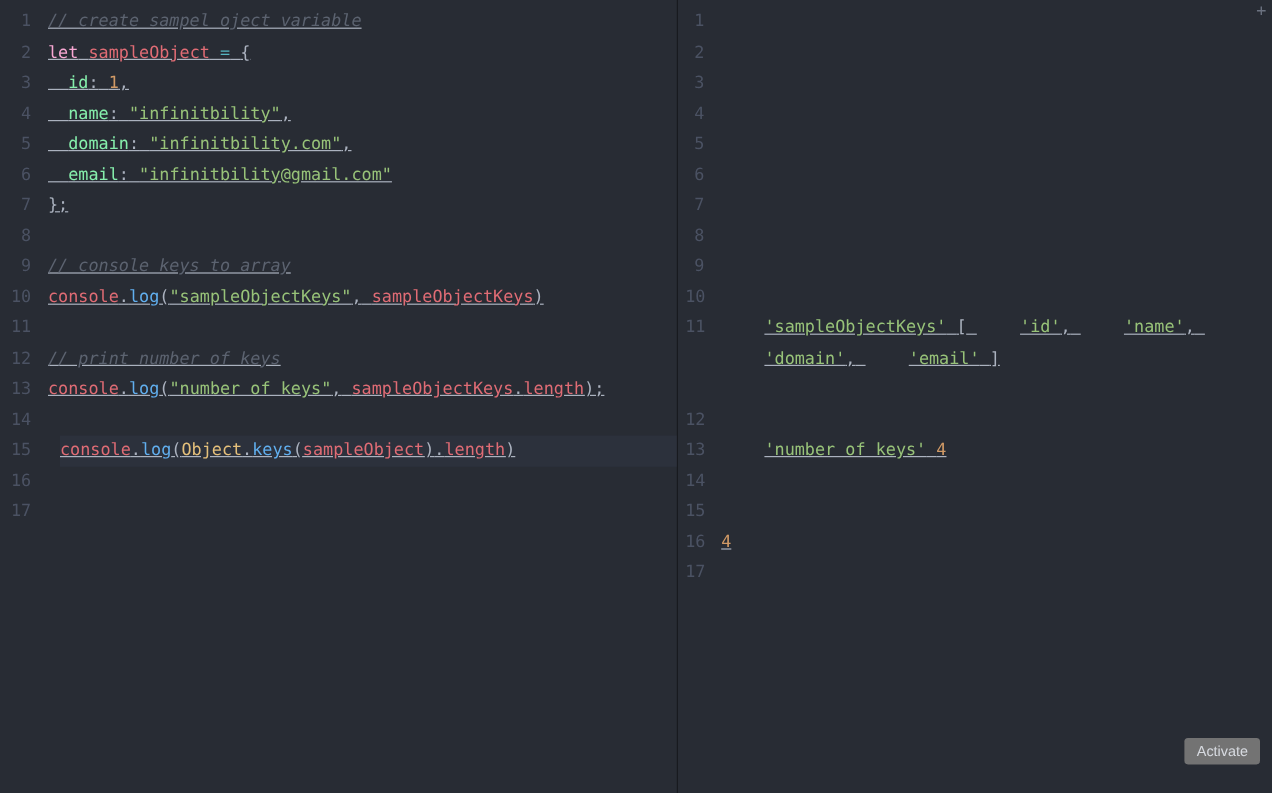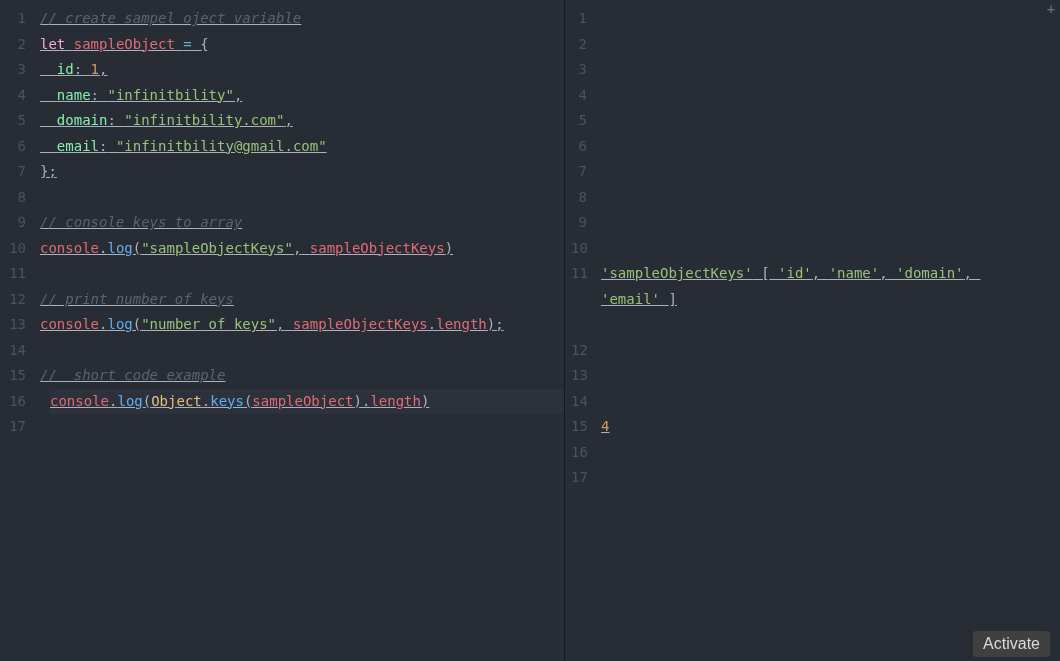--- a/index.html
+++ b/index.html
@@ -68,33 +68,33 @@
     .cm { color: #5c6370; font-style: italic; } 
     .kw { color: #f9a8d4; } 
     .id { color: #e06c75; } 
     .pr { color: #86efac; } 
     .op { color: #56b6c2; } 
     .pn { color: #abb2bf; } 
     .nu { color: #d19a66; } 
     .st { color: #98c379; } 
     .fn { color: #61afef; } 
     .cl { color: #e5c07b; } 
-    .out-str { color: #98c379; }
+    .out-str { color: #98c379; margin-left: 36px; }
     .out-num { color: #d19a66; }
     .out-pn { color: #abb2bf; }
     .activate-btn {
       position: absolute;
-      bottom: 4px;
+      bottom: 24px;
       right: 10px;
-      background: #404040;
+      background: #737373;
       color: #d7dae0;
       border-radius: 3px;
       padding: 4px 10px;
       font-family: -apple-system, BlinkMacSystemFont, 'Segoe UI', sans-serif;
-      font-size: 16px;
+      font-size: 12px;
       cursor: pointer;
     }
     .plus-icon {
       position: absolute;
       top: 2px;
       right: 2px;
       color: #6b7280;
       font-size: 14px;
       width: 14px;
       height: 14px;
@@ -143,21 +143,20 @@
         <div class="line">  <span class="pr">domain</span><span class="pn">:</span> <span class="st">"infinitbility.com"</span><span class="pn">,</span></div>
         <div class="line">  <span class="pr">email</span><span class="pn">:</span> <span class="st">"infinitbility@gmail.com"</span></div>
         <div class="line"><span class="pn">};</span></div>
         <div class="line"></div>
         <div class="line"><span class="cm">// console keys to array</span></div>
         <div class="line"><span class="id">console</span><span class="pn">.</span><span class="fn">log</span><span class="pn">(</span><span class="st">"sampleObjectKeys"</span><span class="pn">,</span> <span class="id">sampleObjectKeys</span><span class="pn">)</span></div>
         <div class="line"></div>
         <div class="line"><span class="cm">// print number of keys</span></div>
         <div class="line"><span class="id">console</span><span class="pn">.</span><span class="fn">log</span><span class="pn">(</span><span class="st">"number of keys"</span><span class="pn">,</span> <span class="id">sampleObjectKeys</span><span class="pn">.</span><span class="id">length</span><span class="pn">);</span></div>
         <div class="line"></div>
-        <div class="line"><span class="cm">//  short code example</span></div>
         <div class="line highlight-line"><span class="id">console</span><span class="pn">.</span><span class="fn">log</span><span class="pn">(</span><span class="cl">Object</span><span class="pn">.</span><span class="fn">keys</span><span class="pn">(</span><span class="id">sampleObject</span><span class="pn">)</span><span class="pn">.</span><span class="id">length</span><span class="pn">)</span></div>
       </div>
     </div>
   </div>
 
   <div class="pane pane-right">
     <div class="resize-handle">⇥</div>
     <div class="plus-icon">+</div>
     <div class="code-area">
       <div class="gutter">
@@ -187,20 +186,21 @@
           <div class="line"></div>
         <div class="line"></div>
           <div class="line"></div>
           <div class="line"></div>
           <div class="line"></div>
         <div class="line"></div>
           <div class="line"></div>
         <div class="line wrap" style="max-width:430px;"><span class="out-str">'sampleObjectKeys'</span> <span class="out-pn">[</span> <span class="out-str">'id'</span><span class="out-pn">,</span> <span class="out-str">'name'</span><span class="out-pn">,</span> <span class="out-str">'domain'</span><span class="out-pn">,</span> <span class="out-str">'email'</span> <span class="out-pn">]</span></div>
         <div class="line"></div>
         <div class="line"></div>
+        <div class="line"><span class="out-str">'number of keys'</span> <span class="out-num">4</span></div>
         <div class="line"></div>
         <div class="line"></div>
         <div class="line"><span class="out-num">4</span></div>
       </div>
     </div>
   </div>
 </div>
 
 <div class="activate-btn">Activate</div>
 

